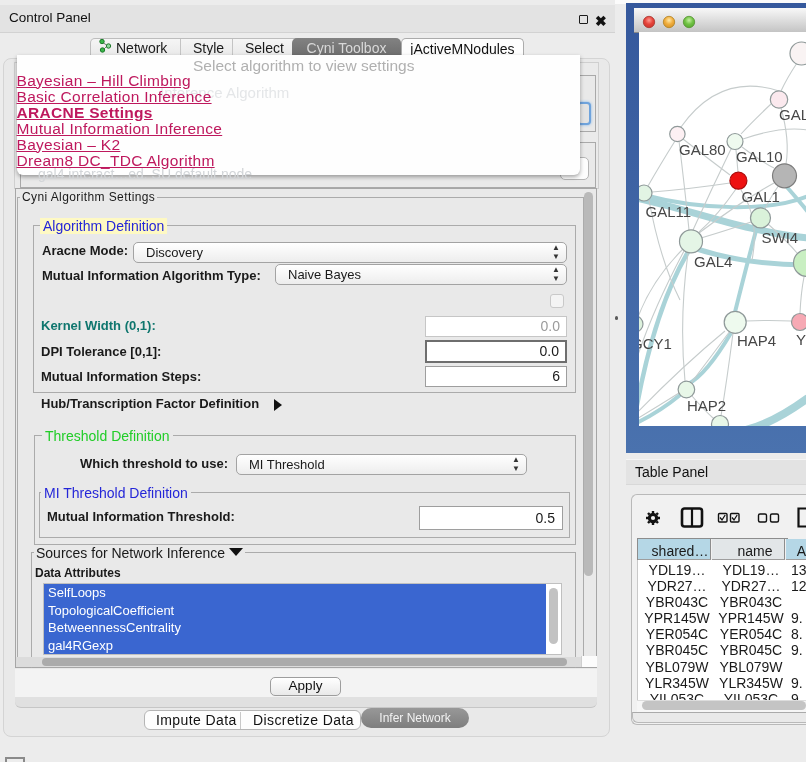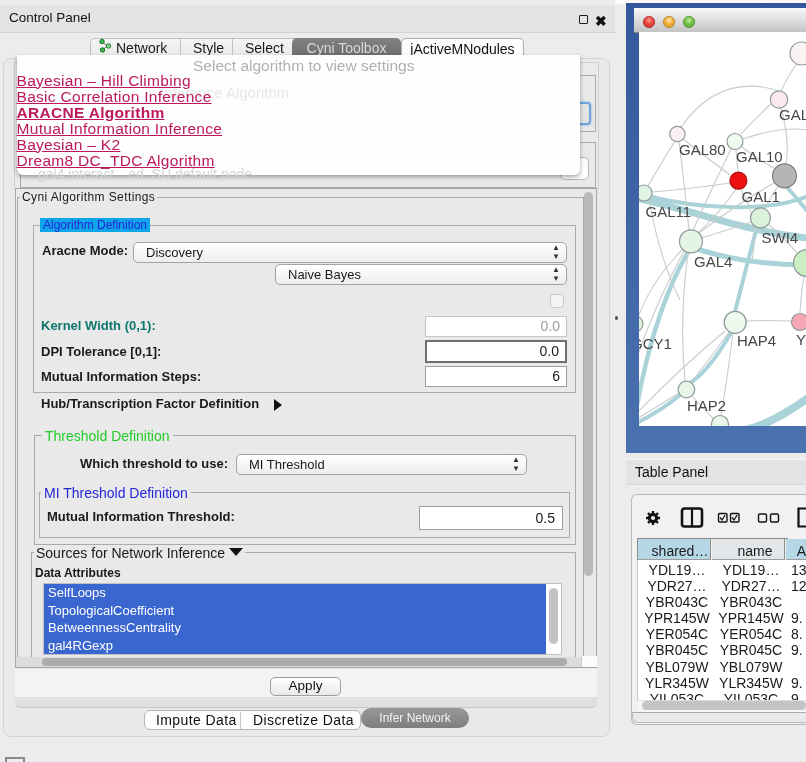--- a/index.html
+++ b/index.html
@@ -44,25 +44,26 @@
   <div class="abs" style="left:577px;top:102px;width:10px;height:19px;background:#e3e3e3;border:2px solid #6fa3dc;border-radius:4px;box-shadow:0 0 3px #7fb2e8;"></div>
   <div class="abs" style="left:20px;top:142px;width:574px;height:44px;border:1px solid #a9a9a9;background:#e9e9e9;"></div>
   <div class="abs" style="left:560px;top:157px;width:27px;height:21px;background:#fdfdfd;border:1px solid #b5b5b5;border-radius:5px;"></div>
 
   <div class="abs" style="left:15px;top:188px;width:582px;height:480px;border:1px solid #a6a6a6;background:#e9e9e9;box-sizing:border-box;"></div>
 
   <div class="abs" style="left:17px;top:197px;width:565px;height:466px;border:1px solid #ababab;border-bottom:none;"></div>
   <div class="abs b" style="left:20px;top:190px;background:#e9e9e9;padding:0 2px;font-weight:normal;font-size:12px;letter-spacing:0.4px;">Cyni Algorithm Settings</div>
 
   <div class="abs" style="left:33px;top:225px;width:541px;height:166px;border:1px solid #ababab;"></div>
-  <div class="abs" style="left:40px;top:218px;background:#0ea5e9;padding:0 3px;color:#2426d8;font-size:12px;">Algorithm Definition</div>
+  <div class="abs" style="left:40px;top:218px;background:#fef9c3;padding:0 3px;color:#2426d8;font-size:14px;">Algorithm Definition</div>
 
   <div class="abs b" style="left:42px;top:243px;">Aracne Mode:</div>
   <div class="abs" style="left:133px;top:242px;width:434px;height:21px;background:linear-gradient(#ffffff,#ededed);border:1px solid #a3a3a3;border-radius:5px;box-sizing:border-box;line-height:19px;padding-left:12px;">Discovery<span style="position:absolute;right:6px;top:0;color:#333;font-size:8px;line-height:9px;">▲<br>▼</span></div>
 
+  <div class="abs b" style="left:42px;top:268px;">Mutual Information Algorithm Type:</div>
   <div class="abs" style="left:275px;top:264px;width:292px;height:21px;background:linear-gradient(#ffffff,#ededed);border:1px solid #a3a3a3;border-radius:5px;box-sizing:border-box;line-height:19px;padding-left:12px;">Naive Bayes<span style="position:absolute;right:6px;top:0;color:#333;font-size:8px;line-height:9px;">▲<br>▼</span></div>
 
   <div class="abs" style="left:550px;top:294px;width:12px;height:12px;background:#f4f4f4;border:1px solid #c9c9c9;border-radius:3px;"></div>
 
   <div class="abs b" style="left:41px;top:318px;color:#0f766e;">Kernel Width (0,1):</div>
   <div class="abs" style="left:425px;top:316px;width:142px;height:21px;background:#fff;border:1px solid #c6c6c6;box-sizing:border-box;text-align:right;line-height:19px;padding-right:6px;color:#9b9b9b;font-size:14px;">0.0</div>
 
   <div class="abs b" style="left:41px;top:344px;">DPI Tolerance [0,1]:</div>
   <div class="abs" style="left:425px;top:340px;width:142px;height:23px;background:#fff;border:2px solid #6e6e6e;box-sizing:border-box;text-align:right;line-height:19px;padding-right:6px;font-size:14px;">0.0</div>
 
@@ -269,13 +270,13 @@
 </div>
 
 <div class="abs" style="left:637px;top:700px;width:169px;height:11px;background:#f6f6f6;border-top:1px solid #ddd;"></div>
 <div class="abs" style="left:642px;top:701px;width:164px;height:9px;background:#c4c4c4;border-radius:5px;"></div>
 <div class="abs" style="left:632px;top:712px;width:174px;height:11px;background:#e9e9e9;border-top:1px solid #aaa;border-bottom:1px solid #b9b9b9;border-left:1px solid #b9b9b9;border-radius:0 0 0 6px;box-sizing:border-box;"></div>
 
 <div class="abs" style="left:17px;top:55px;width:563px;height:120px;background:#fefefe;border-radius:0 0 6px 6px;box-shadow:0 2px 4px rgba(0,0,0,0.35);"></div>
 <div class="abs" style="left:193px;top:57px;width:224px;color:#b0b0b0;font-size:15.5px;">Select algorithm to view settings</div>
 <div class="abs" style="left:160px;top:84px;color:#e4e6e8;font-size:15px;">Inference Algorithm</div>
 <div class="abs" style="left:38px;top:166px;color:#d2d5d8;font-size:14px;">gal4 interact…ed. SU default node</div>
-<div class="abs" style="left:16.5px;top:72.5px;line-height:16px;color:#be185d;font-size:15.5px;letter-spacing:0.3px;text-decoration:underline;">Bayesian – Hill Climbing<br>Basic Correlation Inference<br><span class="b">ARACNE Algorithm</span><br>Mutual Information Inference<br>Bayesian – K2<br>Dream8 DC_TDC Algorithm</div>
+<div class="abs" style="left:16.5px;top:72.5px;line-height:16px;color:#be185d;font-size:15.5px;letter-spacing:0.3px;text-decoration:underline;">Bayesian – Hill Climbing<br>Basic Correlation Inference<br><span class="b">ARACNE Settings</span><br>Mutual Information Inference<br>Bayesian – K2<br>Dream8 DC_TDC Algorithm</div>
 
 </body></html>

